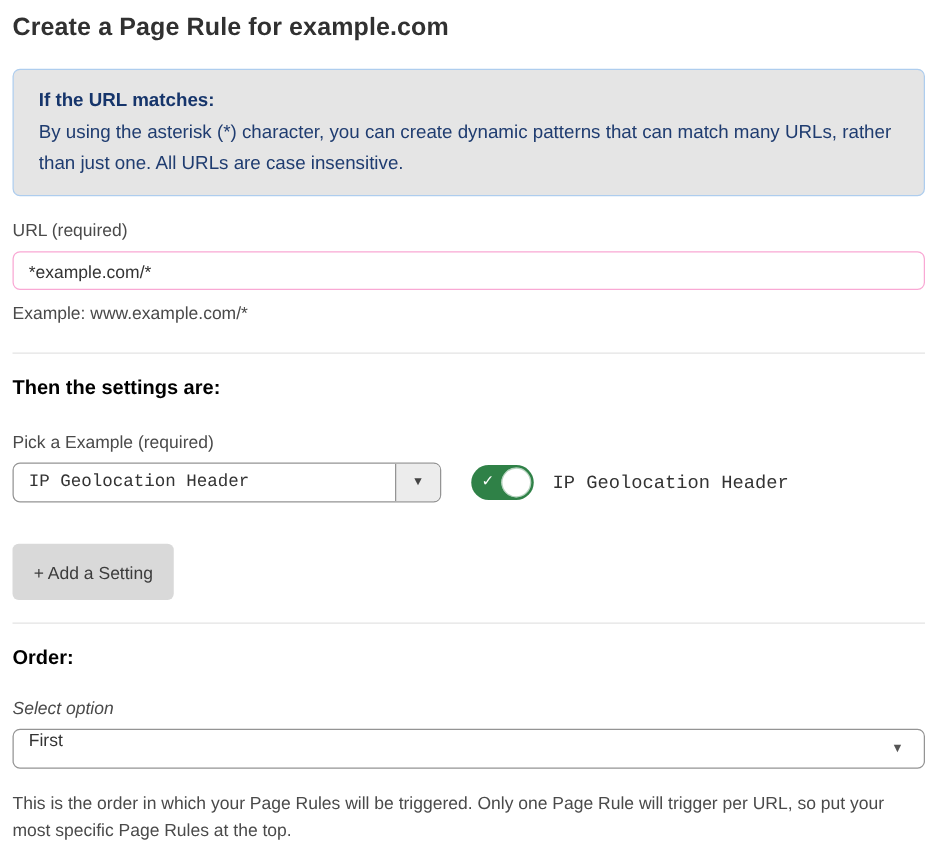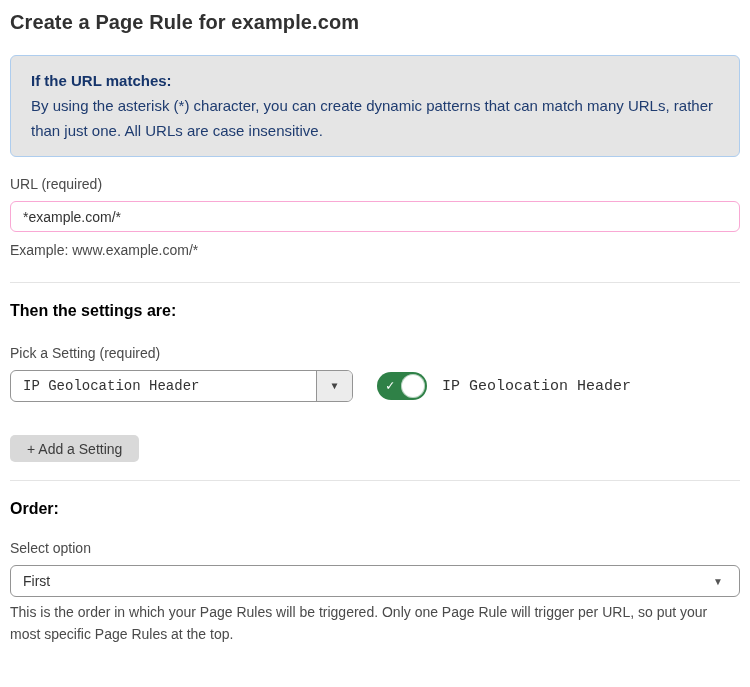--- a/index.html
+++ b/index.html
@@ -154,61 +154,61 @@
   .toggle-label {
     font-size: 15px;
     color: #333;
     margin-left: 15px;
   }
 
   .btn {
     display: inline-flex;
     align-items: center;
     justify-content: center;
-    height: 27px;
+    height: 45px;
     border: none;
     border-radius: 5px;
     font-family: "Liberation Sans", sans-serif;
     font-size: 14px;
     cursor: pointer;
     padding: 0 17px;
   }
   .btn-gray { background: #d9d9d9; color: #3c3c3c; }
 
   .add-setting-btn { margin-top: 33px; }
 
   .select-box {
     position: relative;
     width: 100%;
     height: 32px;
     border: 1px solid #949494;
     border-radius: 6px;
     background: #fff;
     display: flex;
-    align-items: center;
+    align-items: flex-start;
     padding: 0 50px 0 12px;
     font-size: 14px;
     color: #333;
     margin-top: 9px;
     cursor: pointer;
   }
   .select-box .select-caret {
     position: absolute;
     right: 16px;
     top: 50%;
     transform: translateY(-50%);
     font-size: 10px;
     color: #555;
   }
 
   .order-helper {
     font-size: 14px;
     color: #4a4a4a;
     line-height: 22px;
-    margin-top: 4px;
+    margin-top: 16px;
     max-width: 725px;
   }
 </style>
 </head>
 <body>
 
 <div class="container">
 
   <h1 class="page-title">Create a Page Rule for example.com</h1>
 
@@ -218,21 +218,21 @@
   </div>
 
   <div class="field-label">URL (required)</div>
   <input class="text-input" type="text" value="*example.com/*" style="">
   <div class="helper-text">Example: www.example.com/*</div>
 
   <hr class="divider">
 
   <h2 class="section-heading">Then the settings are:</h2>
 
-  <div class="field-label" style="margin-top:25px;">Pick a Setting (required)</div>
+  <div class="field-label" style="margin-top:25px;">Pick a Example (required)</div>
 
   <div class="setting-row">
     <div class="dropdown">
       <div class="dropdown-value">IP Geolocation Header</div>
       <div class="dropdown-arrow-seg">
           <span>▼</span>
         </div>
     </div>
     <div class="toggle-group">
       <div class="toggle">
@@ -242,21 +242,21 @@
       <div class="toggle-label">IP Geolocation Header</div>
     </div>
   </div>
 
   <button class="btn btn-gray add-setting-btn">+ Add a Setting</button>
 
   <hr class="divider" style="margin-top:18px;">
 
   <h2 class="section-heading">Order:</h2>
 
-  <div class="field-label" style="margin-top:22px;">Select option</div>
+  <div class="field-label" style="margin-top:22px;font-style:italic;">Select option</div>
 
   <div class="select-box">
     <span>First</span>
     <span class="select-caret">▼</span>
   </div>
 
   <div class="order-helper">This is the order in which your Page Rules will be triggered. Only one Page Rule will trigger per URL, so put your most specific Page Rules at the top.</div>
 
   
 

